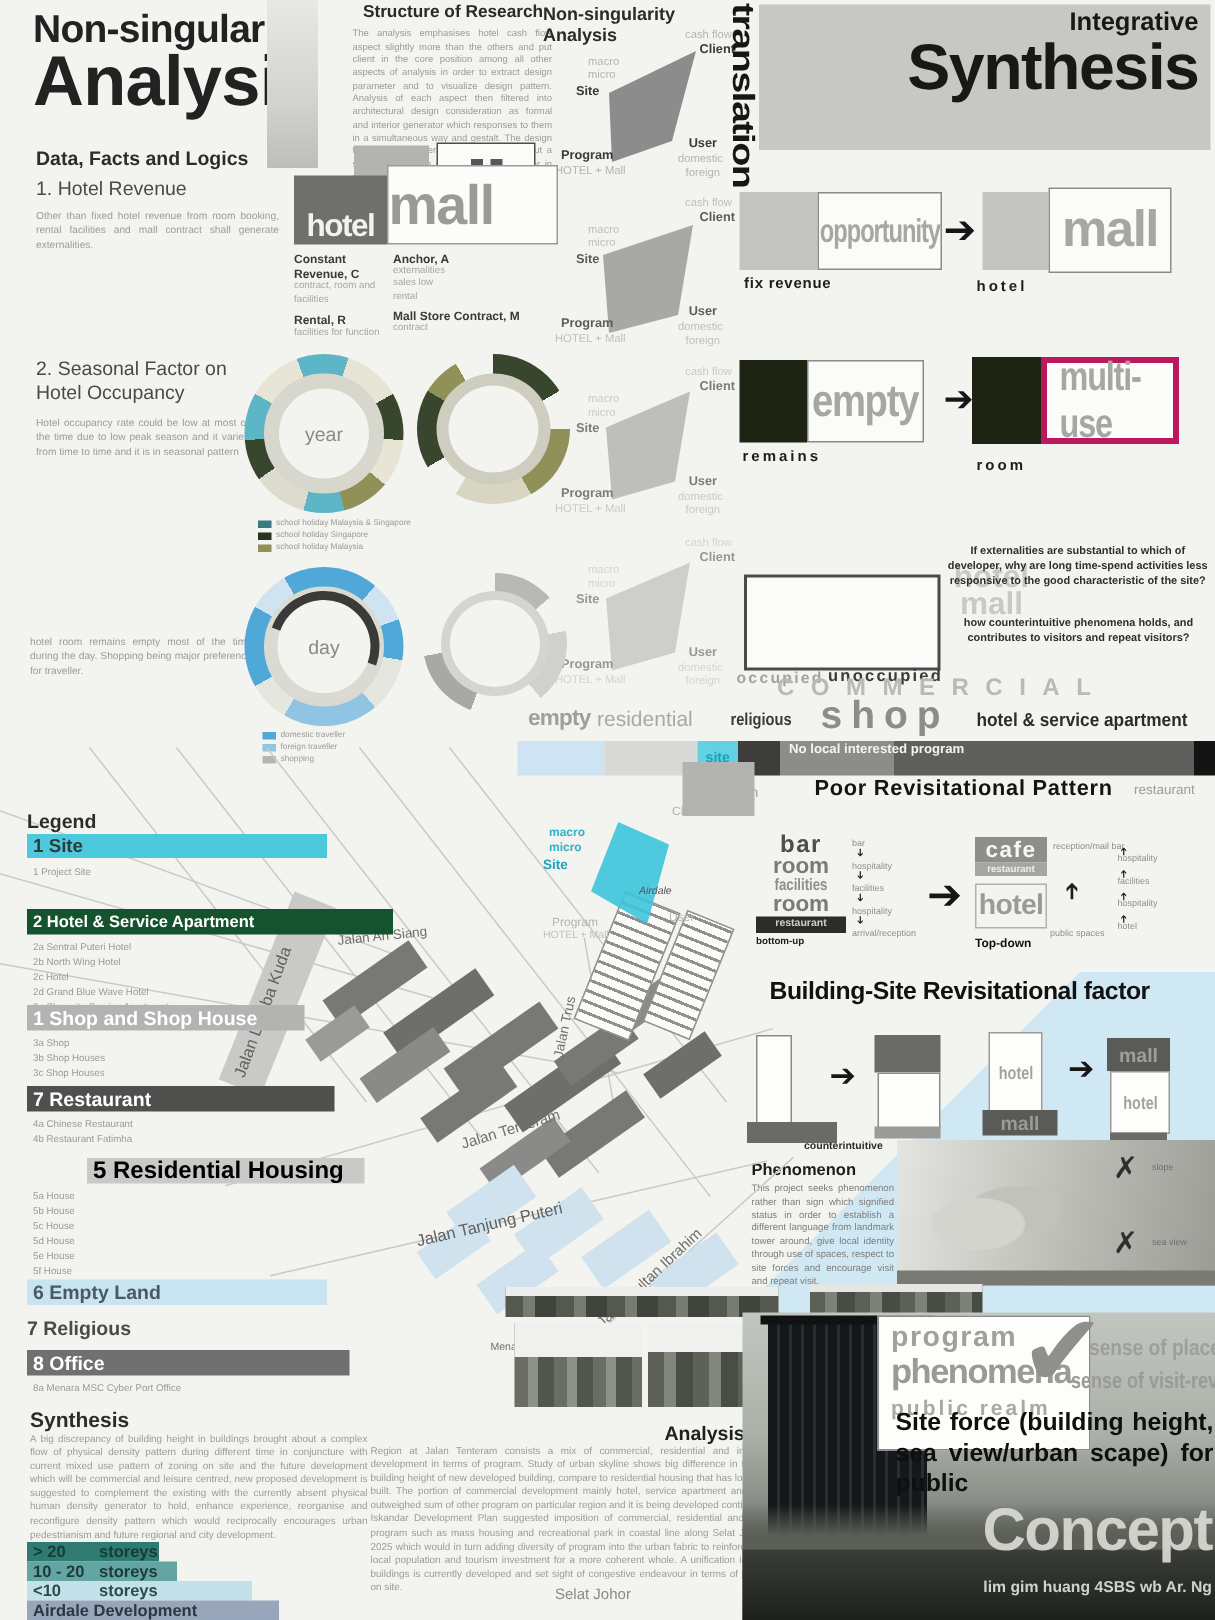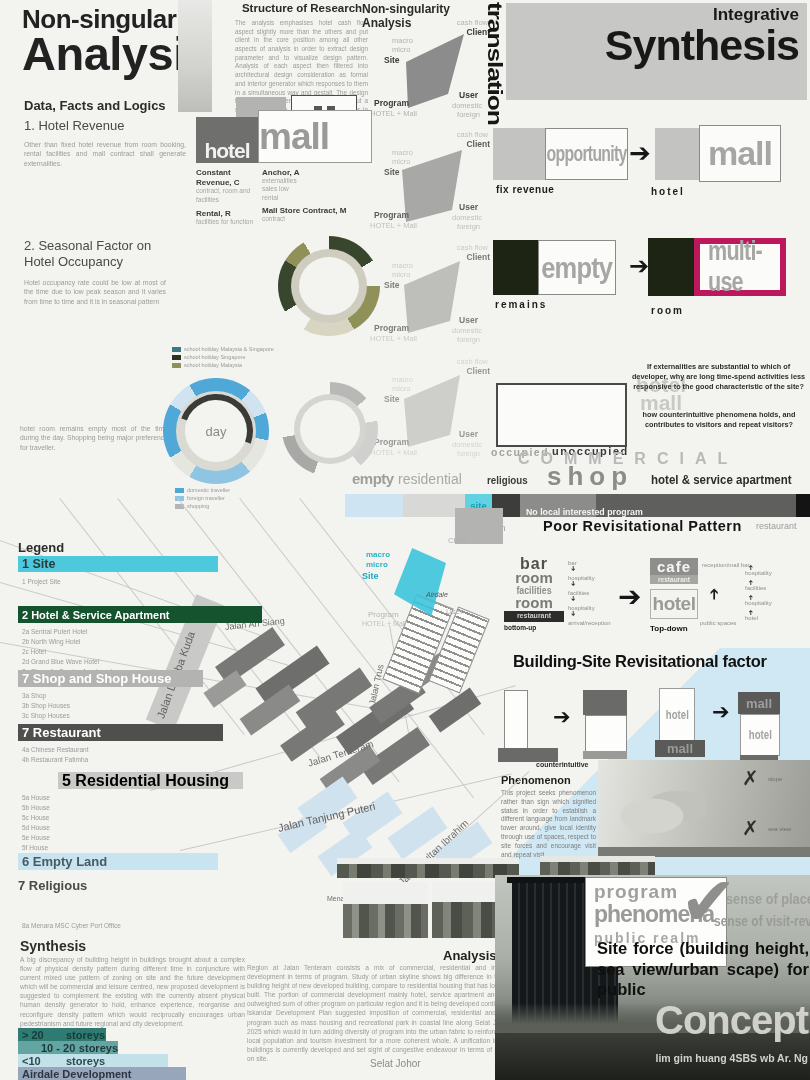--- a/index.html
+++ b/index.html
@@ -147,20 +147,24 @@
   <div class="ab" style="left:262px;top:168px;width:110px;">
     <div class="bold" style="font-size:8px;color:#3a3a38;">Anchor, A</div>
     <div style="font-size:6.5px;color:#a6a6a4;line-height:1.3;width:42px;">externalities sales low rental</div>
     <div class="bold" style="font-size:8px;color:#3a3a38;margin-top:4px;">Mall Store Contract, M</div>
     <div style="font-size:6.5px;color:#a6a6a4;">contract</div>
   </div>
 
   <div class="ab sec-h" style="left:24px;top:238px;width:160px;line-height:1.25;">2. Seasonal Factor on Hotel Occupancy</div>
   <div class="ab par" style="left:24px;top:278px;width:142px;">Hotel occupancy rate could be low at most of the time due to low peak season and it varies from time to time and it is in seasonal pattern</div>
 
+  <div class="ring" style="left:163px;top:236px;width:106px;height:106px;background:conic-gradient(from -20deg,#5db6c6 0 38deg,#e9e5d6 38deg 80deg,#39462e 80deg 115deg,#e9e5d6 115deg 150deg,#8f9159 150deg 185deg,#5db6c6 185deg 215deg,#dddbce 215deg 255deg,#39462e 255deg 285deg,#5db6c6 285deg 320deg,#e9e5d6 320deg 360deg);">
+    <div class="hole" style="inset:13px;border:10px solid #d8d7cd;"></div>
+    <div class="ring-lbl">year</div>
+  </div>
 
   <div class="ring" style="left:278px;top:236px;width:102px;height:100px;background:conic-gradient(#39462e 0 60deg,rgba(0,0,0,0) 60deg 90deg,#8f9159 90deg 150deg,#d8d5c2 150deg 210deg,rgba(0,0,0,0) 210deg 240deg,#39462e 240deg 300deg,#8f9159 300deg 330deg,rgba(0,0,0,0) 330deg 360deg);">
     <div class="hole" style="inset:13px;border:8px solid #cfcdc0;"></div>
   </div>
 
   <div class="ab" style="left:172px;top:346px;">
     <div class="lg-row">
         <span class="lg-sw" style="background: rgb(60, 122, 130);"></span>
         <span class="lg-tx">school holiday Malaysia &amp; Singapore</span>
       </div>
@@ -212,21 +216,21 @@
   </div>
   <div class="ab rowlbl" style="left:496px;top:184px;letter-spacing:.5px;">fix revenue</div>
   <div class="ab rowlbl" style="left:651px;top:186px;">hotel</div>
 
   <div class="ab" style="left:493px;top:240px;width:45px;height:55px;background:#1d2414;"></div>
   <div class="ab" style="left:538px;top:240px;width:78px;height:55px;background:#fbfbf9;border:1px solid #8a8a88;box-sizing:border-box;display:flex;align-items:center;justify-content:center;">
     <span class="boxword" style="font-size:30px;transform:scaleX(.85);">empty</span>
   </div>
   <div class="ab fat-arrow" style="left:629px;top:252px;font-size:24px;">➔</div>
   <div class="ab" style="left:648px;top:238px;width:46px;height:58px;background:#1d2414;"></div>
-  <div class="ab" style="left:694px;top:238px;width:92px;height:58px;background:#fbfbf9;border:6px solid #be185d;box-sizing:border-box;display:flex;align-items:center;justify-content:center;">
+  <div class="ab" style="left:694px;top:238px;width:92px;height:58px;background:#fbfbf9;border:4px solid #be185d;box-sizing:border-box;display:flex;align-items:center;justify-content:center;">
     <span class="boxword" style="font-size:27px;transform:scaleX(.8);">multi-use</span>
   </div>
   <div class="ab rowlbl" style="left:495px;top:299px;">remains</div>
   <div class="ab rowlbl" style="left:651px;top:305px;">room</div>
 
   <div class="ab" style="left:630px;top:376px;width:62px;text-align:center;line-height:.85;">
     <div class="bold" style="font-size:21px;color:rgba(120,120,118,.35);">hotel</div>
     <div class="bold" style="font-size:21px;color:rgba(120,120,118,.35);">mall</div>
   </div>
   <div class="ab" style="left:496px;top:383px;width:131px;height:64px;background:#fbfbf9;border:2px solid #4a4a48;box-sizing:border-box;"></div>
@@ -244,21 +248,21 @@
   <div class="ab bold" style="left:651px;top:473px;font-size:12.5px;color:#2c2c2a;transform:scaleX(.92);transform-origin:left;">hotel &amp; service apartment</div>
 
   <div class="ab" style="left:345px;top:494px;width:465px;height:23px;display:flex;">
     <div style="width:58px;background:#cfe4f2;"></div>
     <div style="width:62px;background:#d8d8d6;"></div>
     <div style="width:27px;background:#62d2e2;display:flex;align-items:center;justify-content:center;">
       <span class="bold" style="font-size:9.5px;color:#17a0b8;">site</span>
     </div>
     <div style="width:28px;background:#3d3d3b;"></div>
     <div style="width:76px;background:#8c8c8a;"></div>
-    <div style="flex:1;background:#5f5f5d;display:flex;align-items:flex-end;">
+    <div style="flex:1;background:#5f5f5d;display:flex;align-items:flex-start;">
       <span class="bold" style="font-size:8.8px;color:#f4f4f2;margin-left:-70px;white-space:nowrap;">No local interested program</span>
     </div>
     <div style="width:14px;background:#141414;"></div>
   </div>
   <div class="ab" style="left:467px;top:523px;font-size:9px;color:#9c9c9a;">Institution</div>
   <div class="ab bold" style="left:543px;top:518px;font-size:14.5px;color:#141414;letter-spacing:.5px;">Poor Revisitational Pattern</div>
   <div class="ab" style="left:756px;top:521px;font-size:9px;color:#9c9c9a;">restaurant</div>
 
   <div class="ab" style="left:504px;top:556px;width:60px;text-align:center;line-height:.95;">
     <div class="bold" style="font-size:16px;color:#4f4f4d;letter-spacing:1px;">bar</div>
@@ -412,21 +416,21 @@
     </div>
   <div class="leg-sub" style="left:22px;top:627px;">
     <div>2a Sentral Puteri Hotel</div>
     <div>2b North Wing Hotel</div>
     <div>2c Hotel</div>
     <div>2d Grand Blue Wave Hotel</div>
     <div>2e Sky suite Service Apartment</div>
     <div>2f Budget Hotel</div>
   </div>
   <div class="leg-bar" style="left: 18px; top: 670px; width: 185px; height: 17px; font-size: 13px; background: rgb(179, 179, 177); color: rgb(255, 255, 255);">
-      <span>7 Shop and Shop House</span>
+      <span>1 Shop and Shop House</span>
     </div>
   <div class="leg-sub" style="left:22px;top:691px;">
     <div>3a Shop</div>
     <div>3b Shop Houses</div>
     <div>3c Shop Houses</div>
   </div>
   <div class="leg-bar" style="left: 18px; top: 724px; width: 205px; height: 17px; font-size: 13px; background: rgb(79, 79, 77); color: rgb(255, 255, 255);">
       <span>7 Restaurant</span>
     </div>
   <div class="leg-sub" style="left:22px;top:745px;">
@@ -442,31 +446,34 @@
     <div>5c House</div>
     <div>5d House</div>
     <div>5e House</div>
     <div>5f House</div>
     <div>5g Residential Apartment (future development)</div>
   </div>
   <div class="leg-bar" style="left: 18px; top: 853px; width: 200px; height: 17px; font-size: 13px; background: rgb(200, 228, 240); color: rgb(74, 90, 98);">
       <span>6 Empty Land</span>
     </div>
   <div class="ab bold" style="left:18px;top:878px;font-size:13px;color:#4a4a48;">7 Religious</div>
+  <div class="leg-bar" style="left: 18px; top: 900px; width: 215px; height: 17px; font-size: 13px; background: rgb(112, 112, 112); color: rgb(255, 255, 255);">
+      <span>8 Office</span>
+    </div>
   <div class="leg-sub" style="left:22px;top:921px;">8a Menara MSC Cyber Port Office</div>
 
   <div class="ab bold" style="left:20px;top:938px;font-size:14px;color:#2c2c2a;">Synthesis</div>
   <div class="ab par" style="left:20px;top:955px;width:225px;font-size:6.6px;">A big discrepancy of building height in buildings brought about a complex flow of physical density pattern during different time in conjuncture with current mixed use pattern of zoning on site and the future development which will be commercial and leisure centred, new proposed development is suggested to complement the existing with the currently absent physical human density generator to hold, enhance experience, reorganise and reconfigure density pattern which would reciprocally encourages urban pedestrianism and future regional and city development.</div>
 
   <div class="leg-bar" style="left: 18px; top: 1028px; width: 88px; height: 13px; font-size: 11px; background: rgb(47, 123, 114); color: rgb(18, 60, 56);">
     <span style="display:inline-block;width:44px;">&gt; 20</span>
       <span>storeys</span>
   </div>
   <div class="leg-bar" style="left: 18px; top: 1041px; width: 100px; height: 13px; font-size: 11px; background: rgb(99, 165, 162); color: rgb(29, 58, 58);">
-    <span style="display:inline-block;width:44px;margin-left:19px;">10 - 20</span>
+    <span style="display:inline-block;width:44px;">10 - 20</span>
       <span>storeys</span>
   </div>
   <div class="leg-bar" style="left: 18px; top: 1054px; width: 150px; height: 13px; font-size: 11px; background: rgb(194, 225, 232); color: rgb(46, 74, 80);">
     <span style="display:inline-block;width:44px;">&lt;10</span>
       <span>storeys</span>
   </div>
   <div class="leg-bar" style="left: 18px; top: 1067px; width: 168px; height: 13px; font-size: 11px; background: rgb(151, 166, 186); color: rgb(46, 54, 66);">
     <span>Airdale Development</span>
   </div>
 

